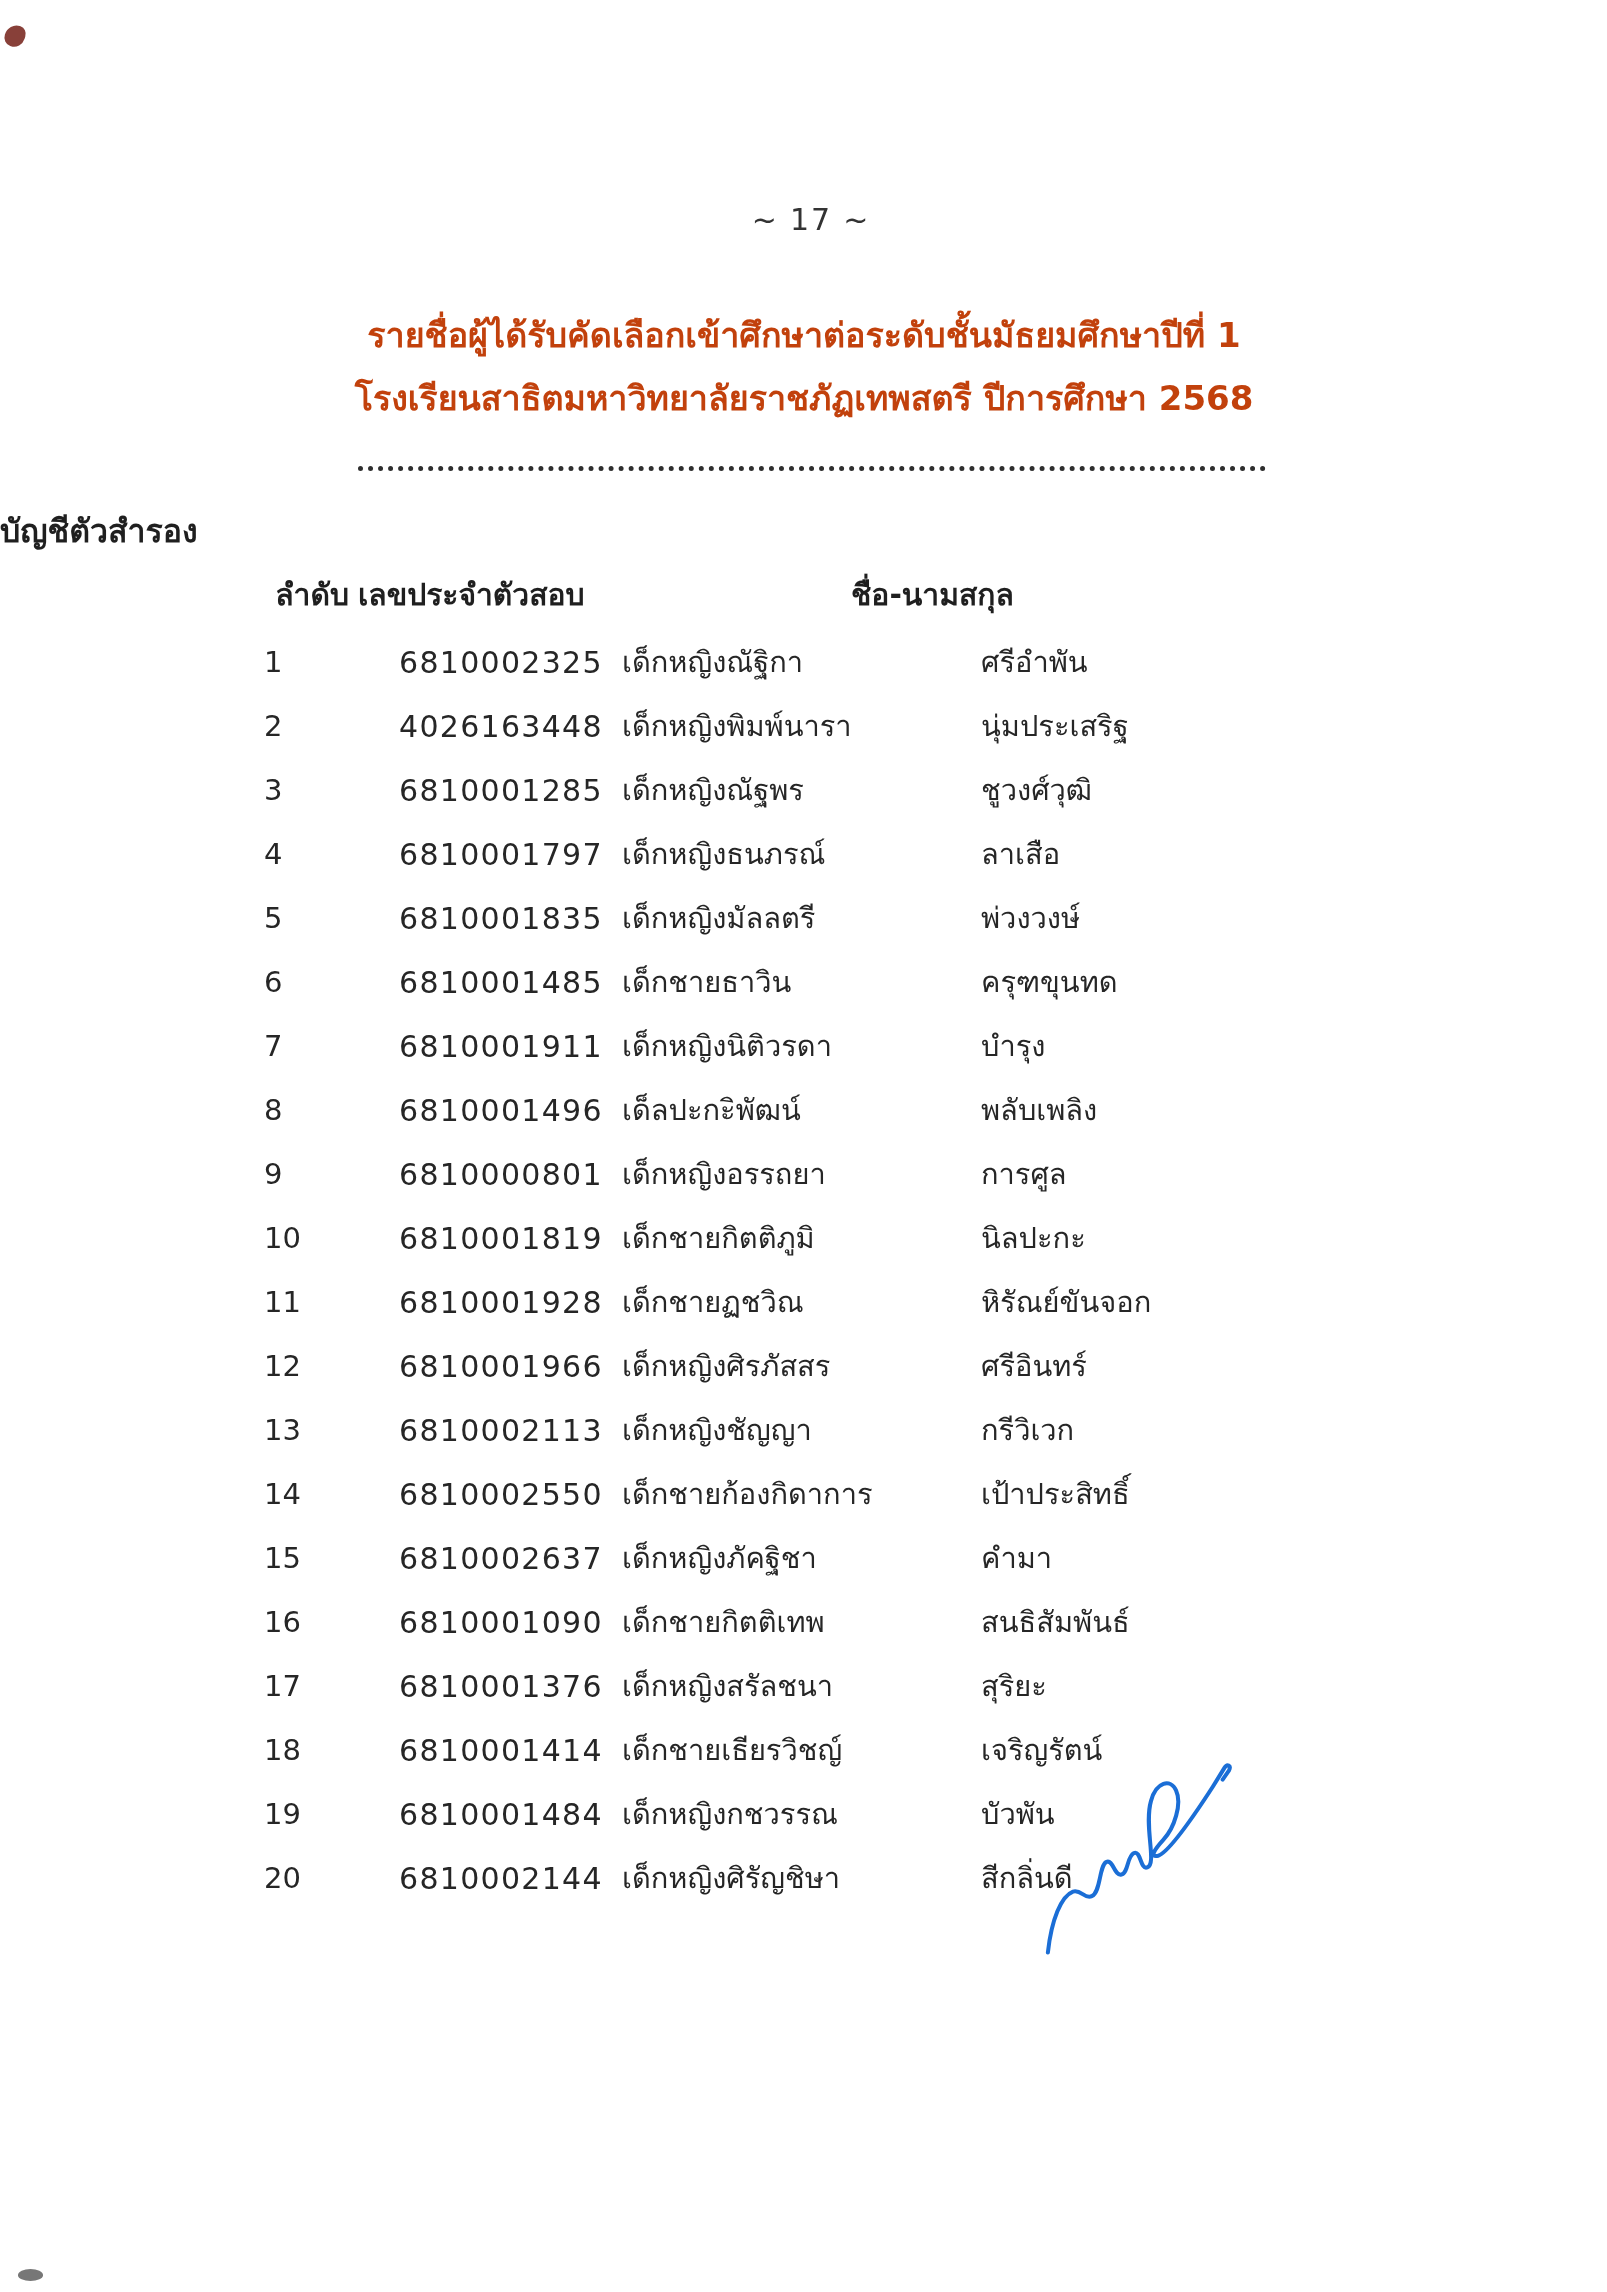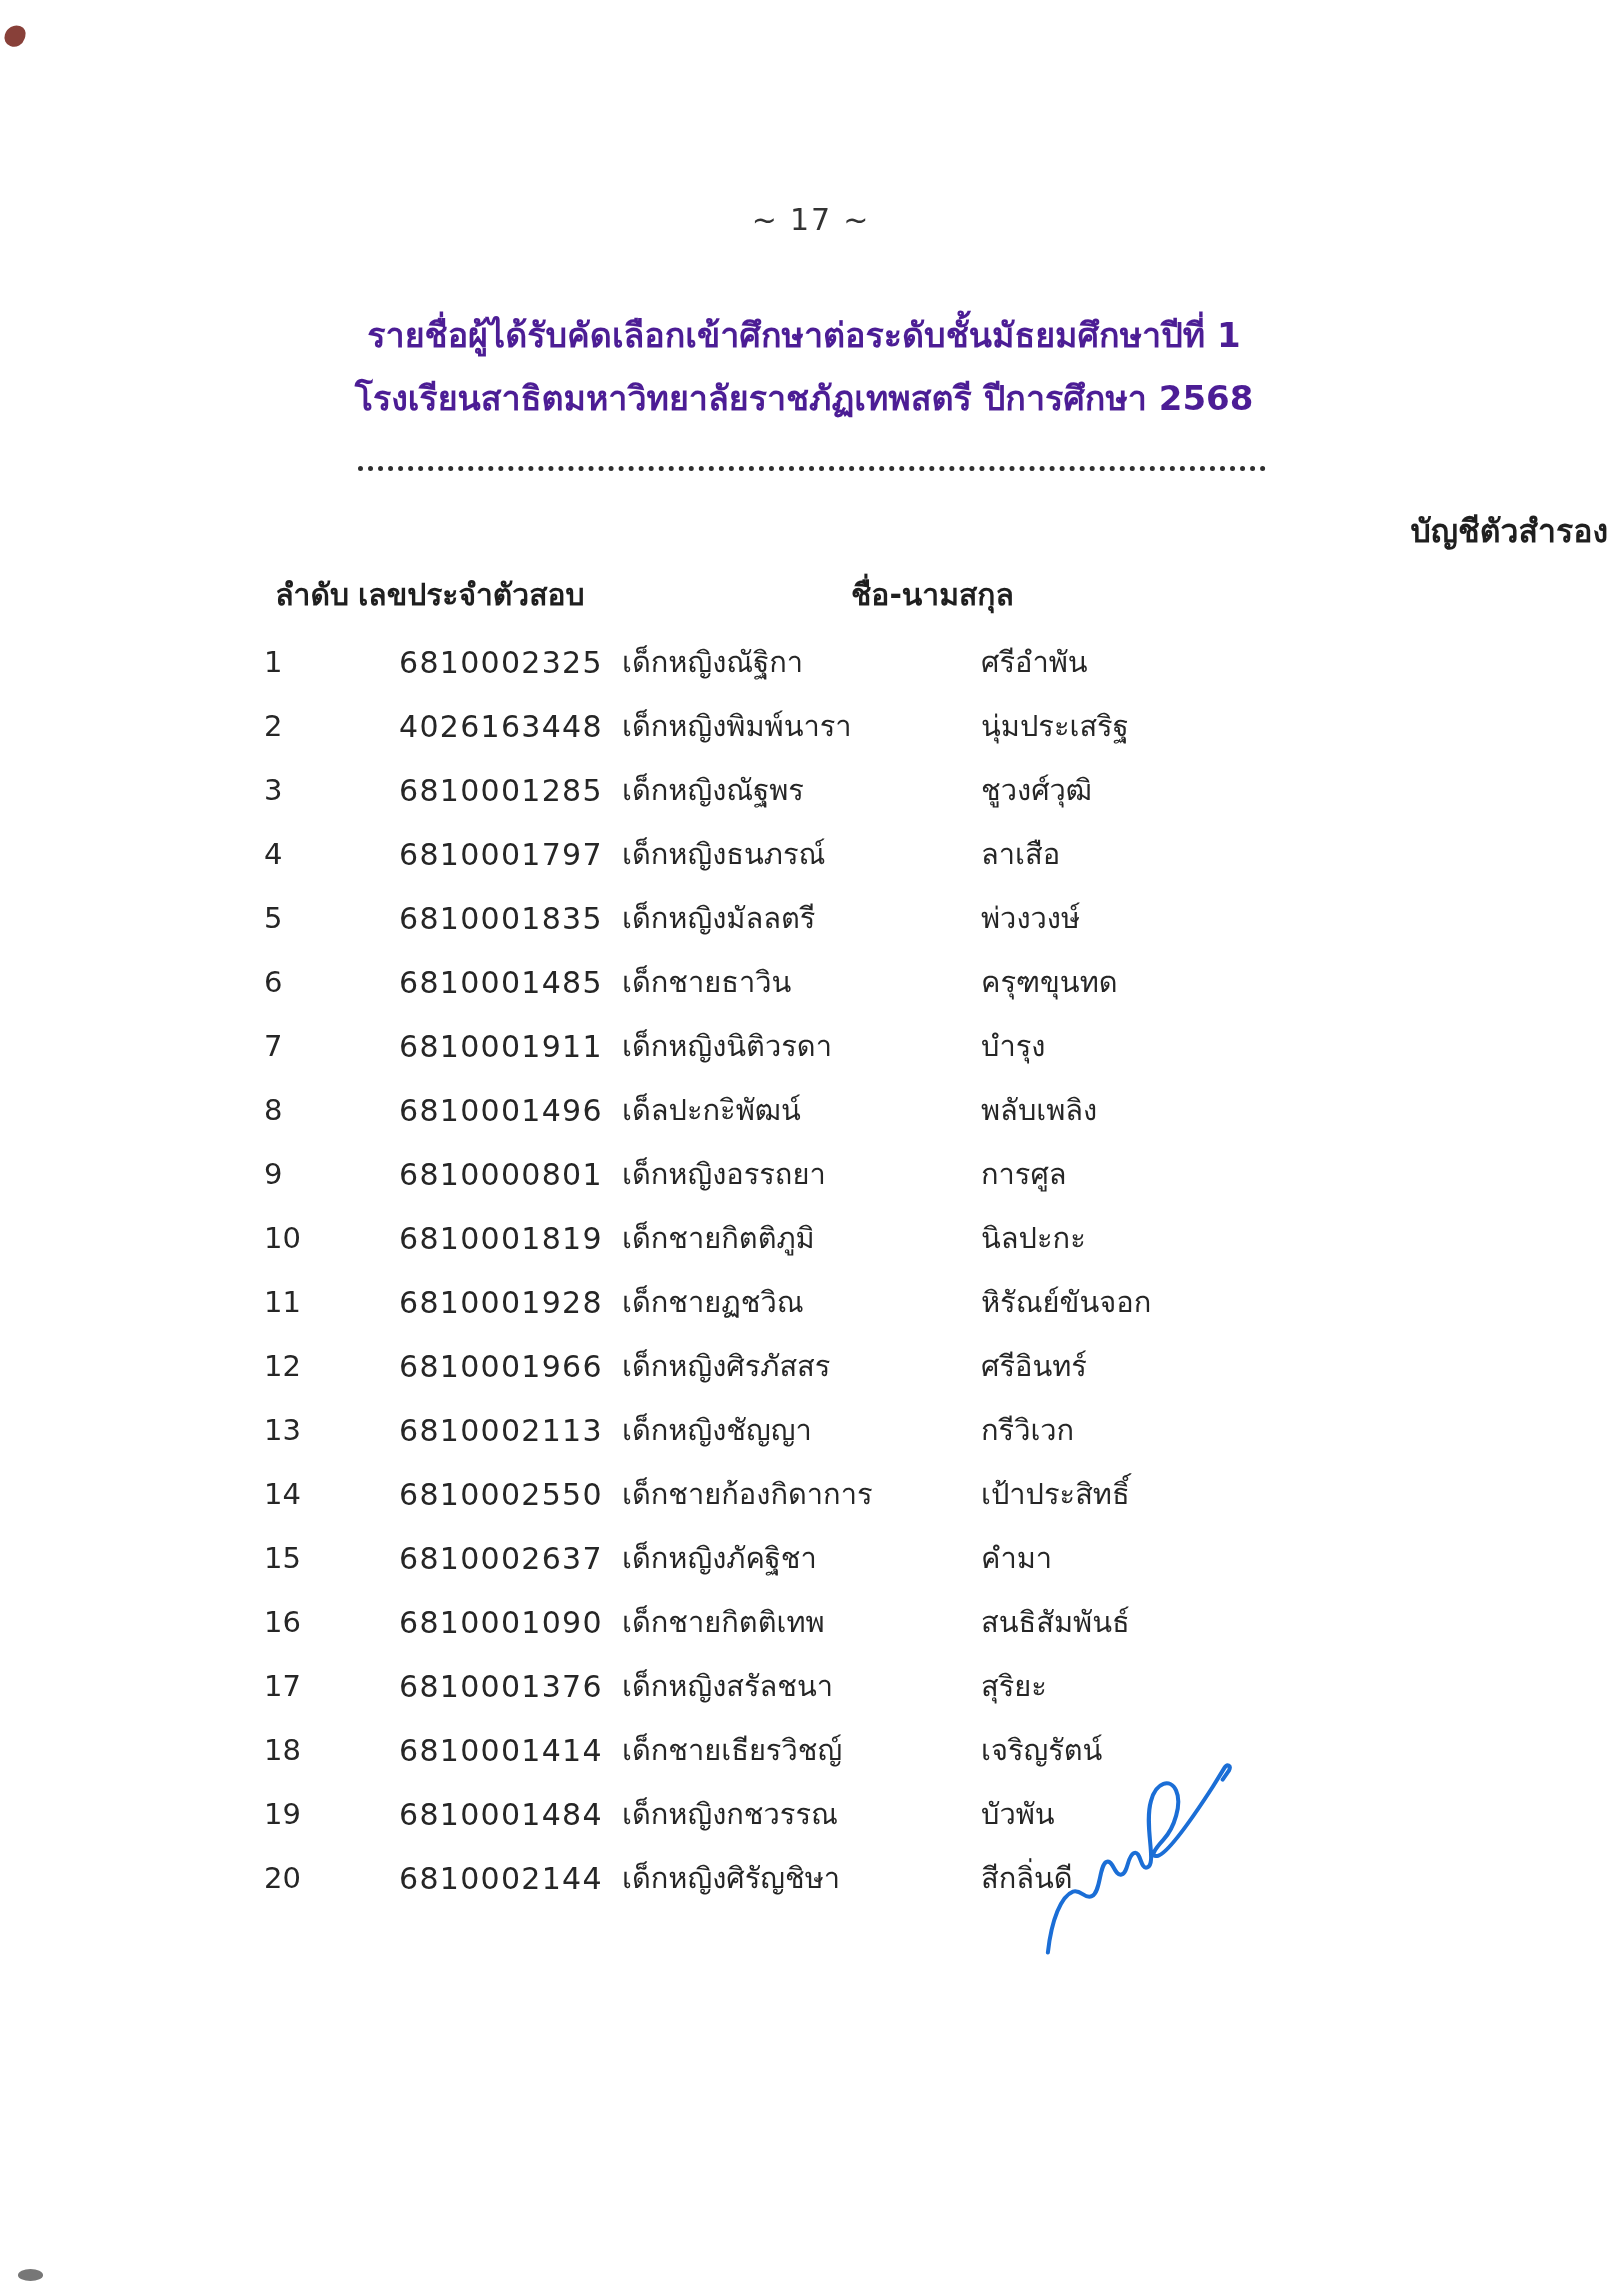--- a/index.html
+++ b/index.html
@@ -27,38 +27,38 @@
     color: #333;
     padding-left: 7px;
   }
   .doc-title {
     position: absolute;
     left: 0;
     width: 100%;
     text-align: center;
     font-weight: bold;
     font-size: 34px;
-    color: #4c1d95;
+    color: #c2410c;
   }
   .doc-title.line1 { top: 308px; }
   .doc-title.line2 { top: 371px; }
   .dotted-divider {
     position: absolute;
     top: 466px;
     left: 358px;
     width: 908px;
     height: 0;
     border-bottom: 5.4px dotted #2e2e2e;
   }
   .section-heading {
     position: absolute;
     top: 505px;
     left: 0;
     width: 100%;
-    text-align: right;
+    text-align: left;
     font-size: 32px;
     font-weight: bold;
     color: #1f1f1f;
   }
   .col-header {
     position: absolute;
     top: 571px;
     font-size: 30px;
     font-weight: bold;
     white-space: nowrap;

